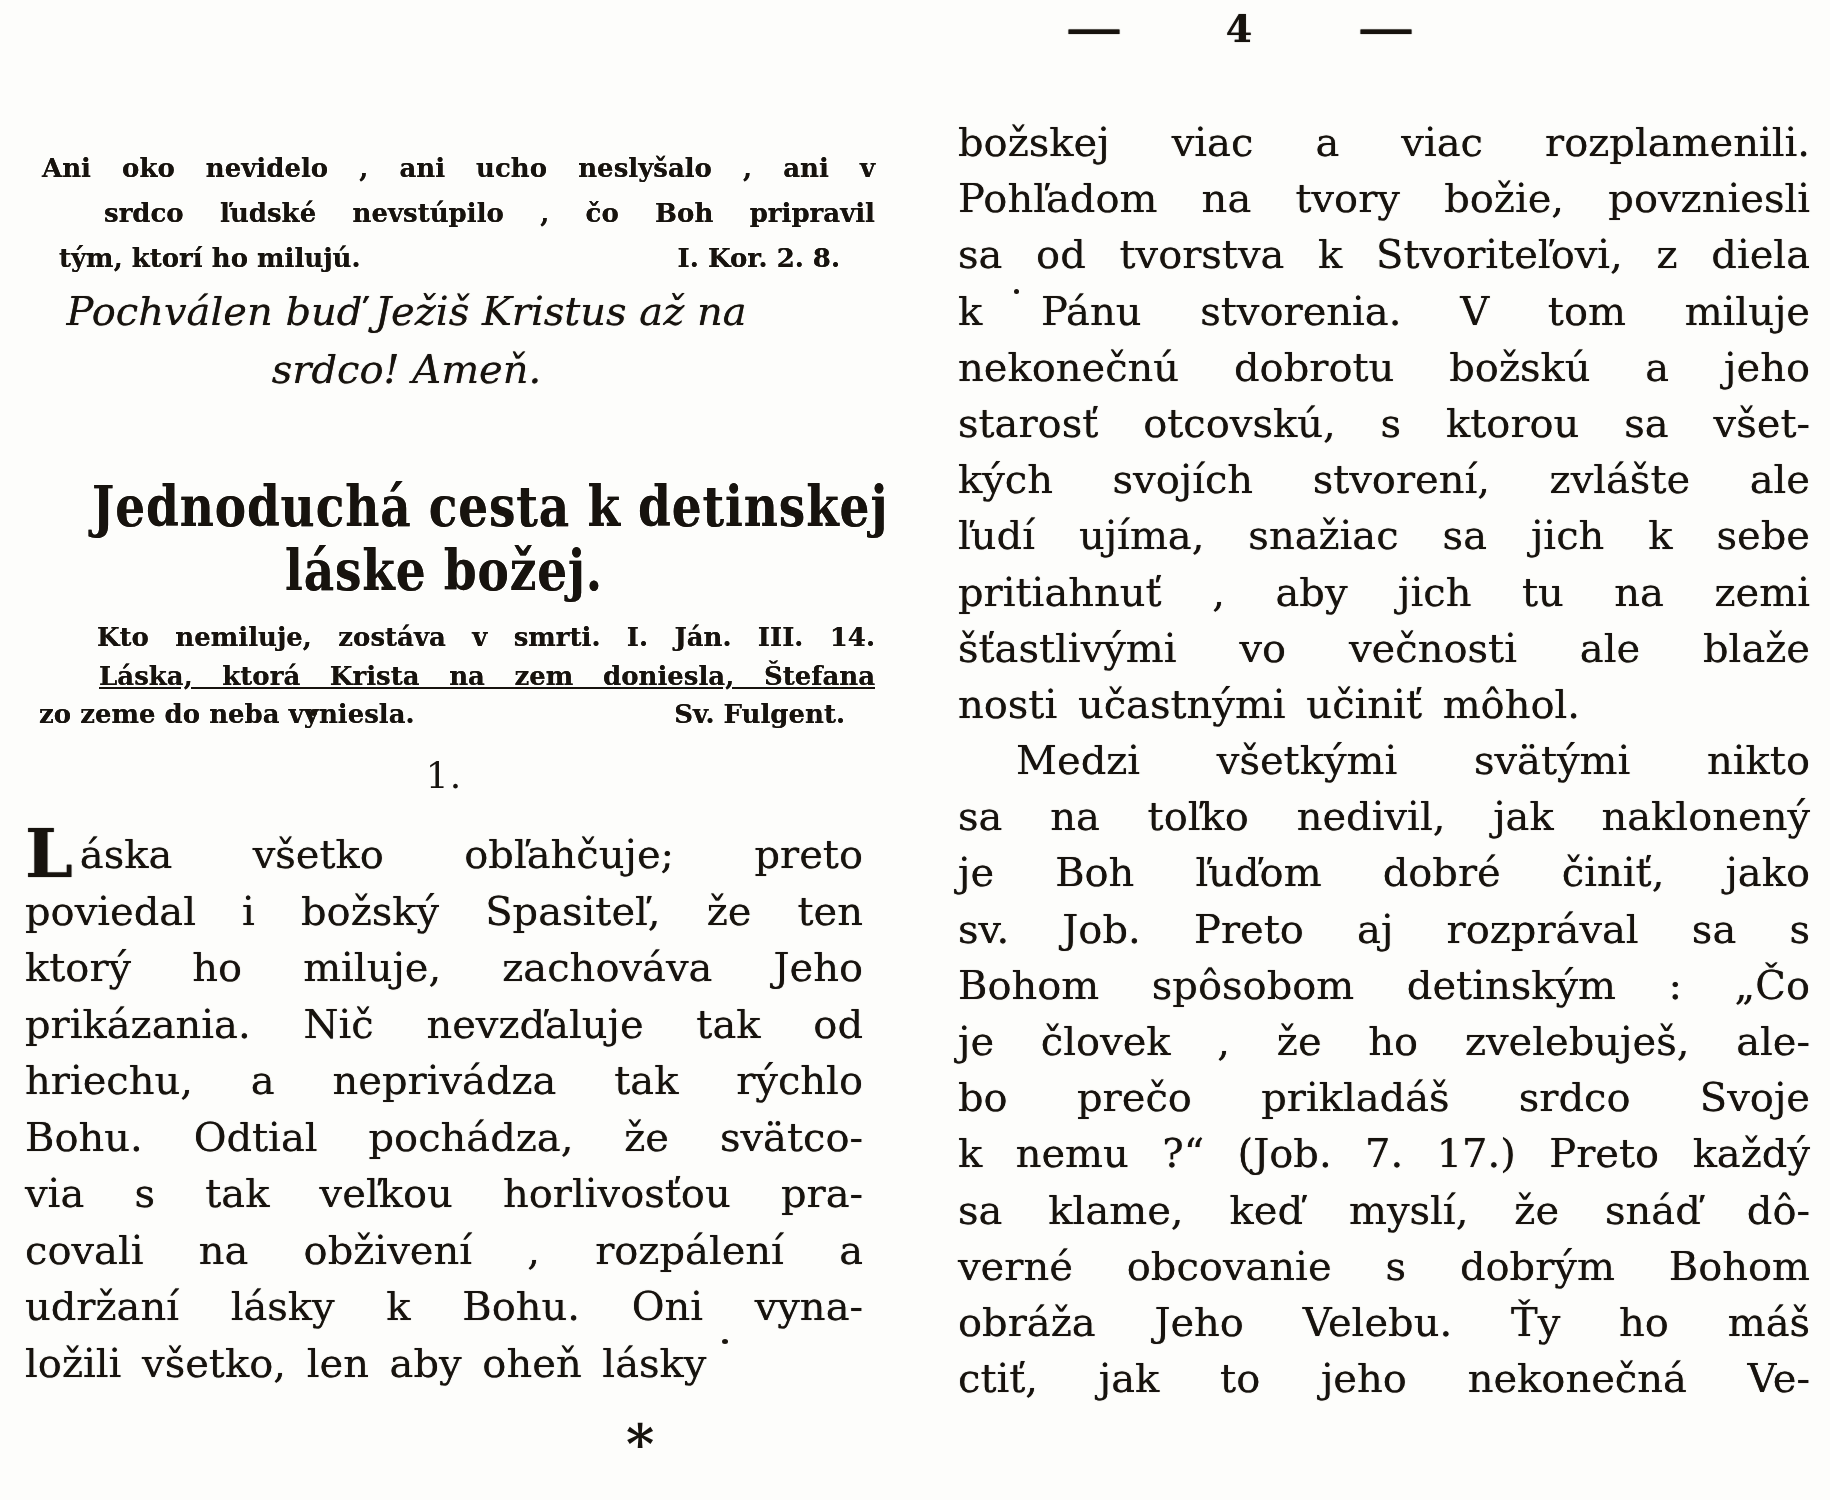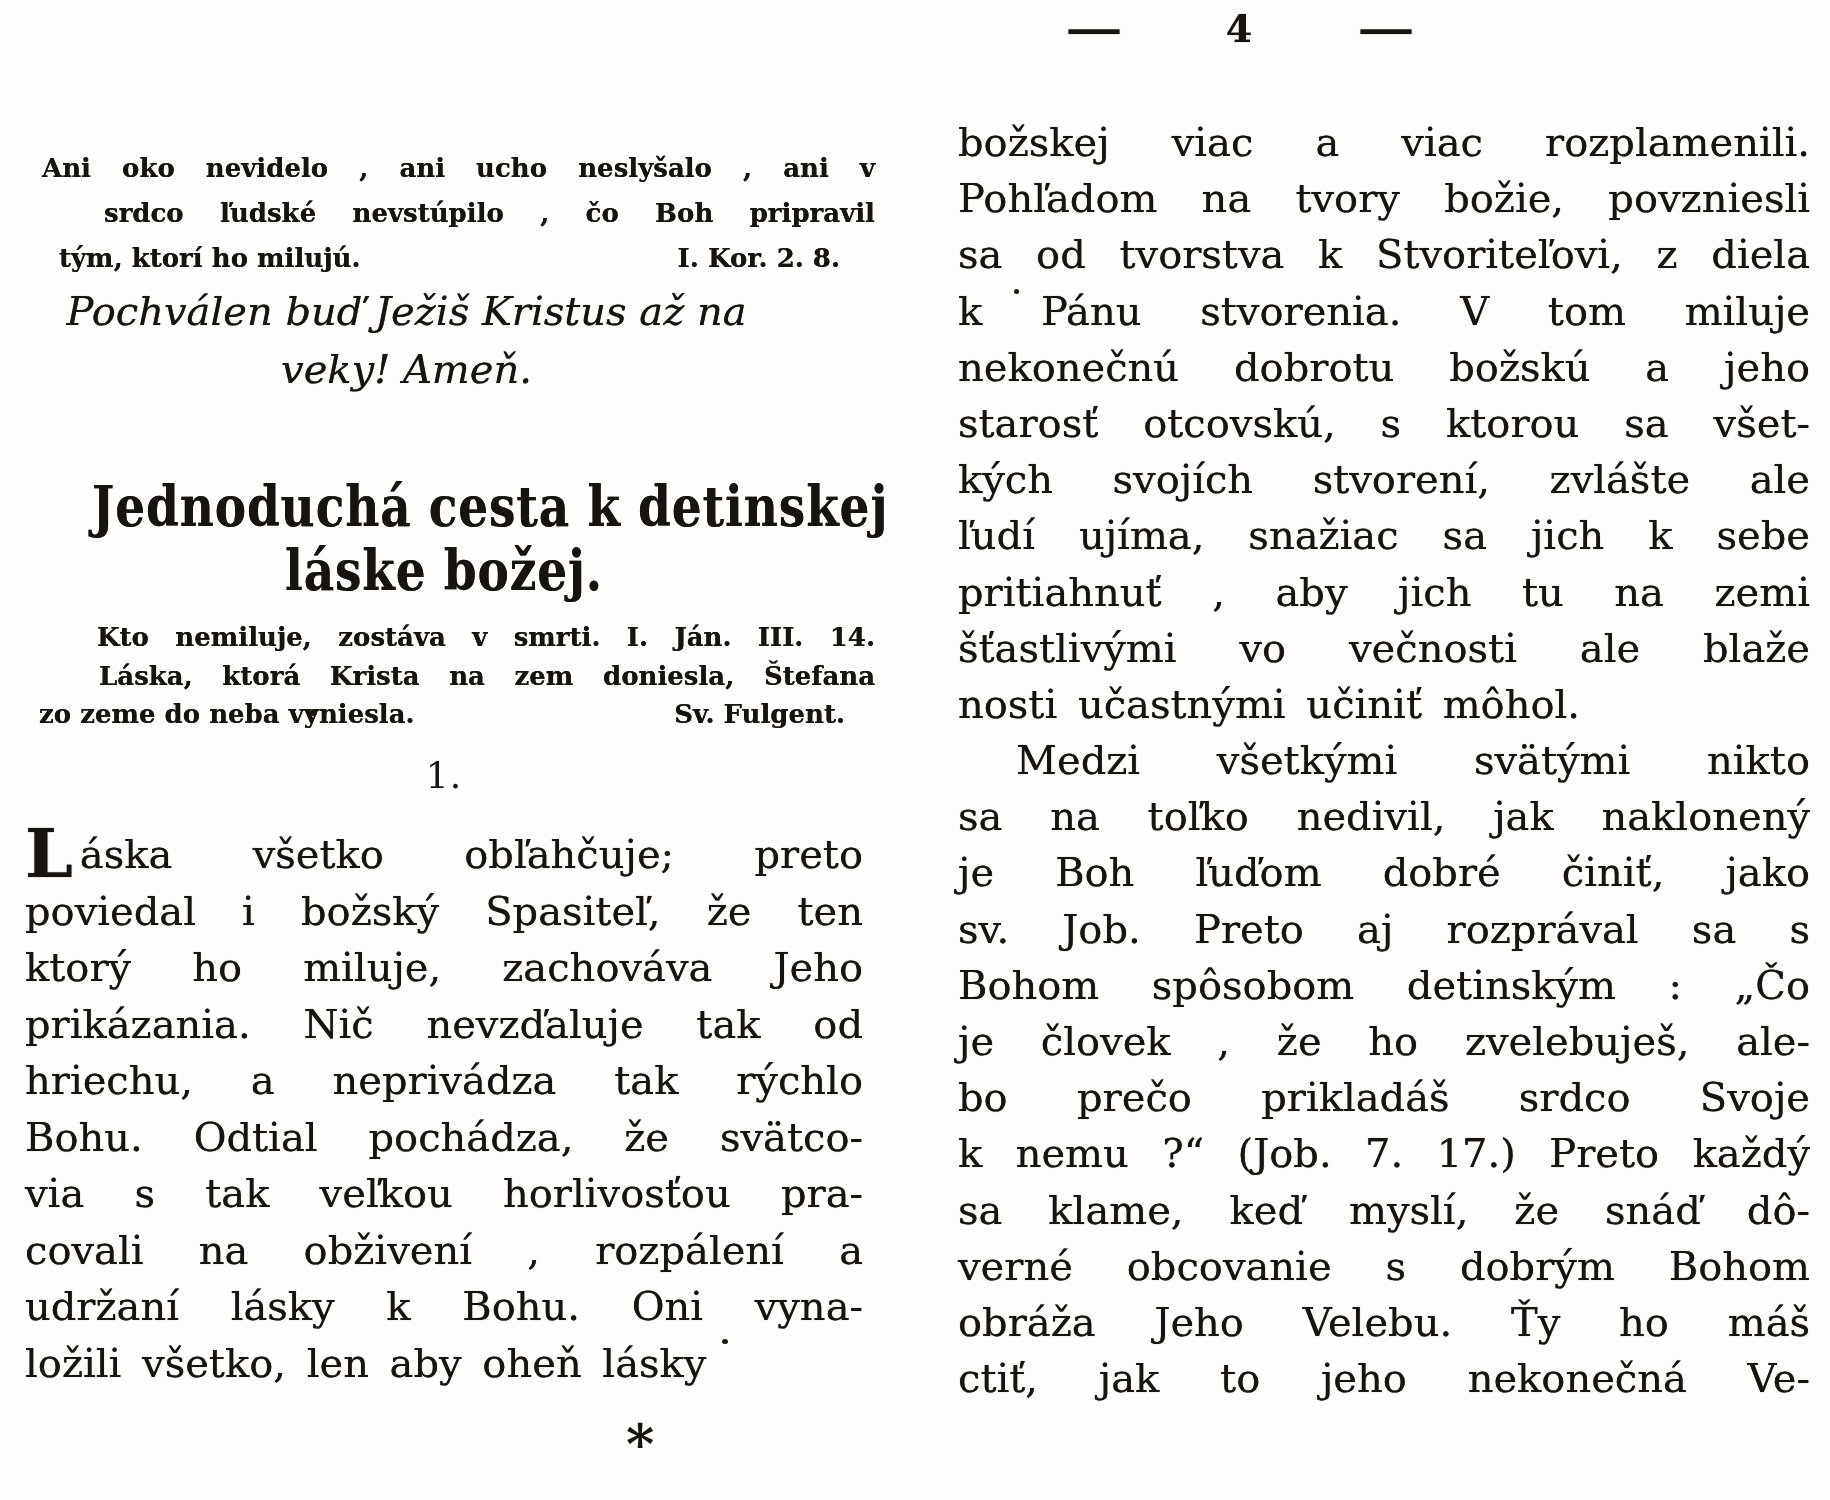--- a/index.html
+++ b/index.html
@@ -38,21 +38,21 @@
   .epigraph{position:absolute;left:12px;width:100%;font-weight:bold;font-size:26px;}
   .ep-top{top:146px;}
   .ep-top .eline{line-height:45px;height:45px;}
   .ep-motto{top:618px;}
   .ep-motto .eline{line-height:38.5px;height:38.5px;}
   .eline{text-shadow:0 0 .6px rgba(22,18,12,.9);}
   .ep-l1{padding-left:5px;}
   .ep-top .ep-l2{padding-left:67px;}
   .ep-cite-row{display:flex;justify-content:space-between;padding-left:22px;padding-right:35px;}
   .ep-motto .ep-l1{padding-left:60px;}
-  .ep-motto .ep-l2{padding-left:62px;}
+  .ep-motto .ep-l2{padding-left:62px;text-decoration:underline;}
   .ep-motto .ep-cite-row{padding-left:2px;padding-right:30px;}
 
   
   .blessing{
     position:absolute;top:282px;left:0;width:100%;padding-right:75px;box-sizing:border-box;
     font-style:italic;font-size:40px;text-align:center;
   }
   .blessing .tline{line-height:58px;height:58px;white-space:nowrap;}
 
   
@@ -107,21 +107,21 @@
       <div class="eline jline ep-l1">Ani oko nevidelo , ani ucho neslyšalo , ani v</div>
       <div class="eline jline ep-l2">srdco ľudské nevstúpilo , čo Boh pripravil</div>
       <div class="eline ep-cite-row">
         <span>tým, ktorí ho milujú.</span>
         <span>I. Kor. 2. 8.</span>
       </div>
     </div>
 
     <div class="blessing">
       <div class="tline">Pochválen buď Ježiš Kristus až na</div>
-      <div class="tline">veky! Ameň.</div>
+      <div class="tline">srdco! Ameň.</div>
     </div>
 
     <div class="chap-head">
       <div class="tline">Jednoduchá cesta k detinskej</div>
       <div class="tline">láske božej.</div>
     </div>
 
     <div class="epigraph ep-motto">
       <div class="eline jline ep-l1">Kto nemiluje, zostáva v smrti. I. Ján. III. 14.</div>
       <div class="eline jline ep-l2">Láska, ktorá Krista na zem doniesla, Štefana</div>

